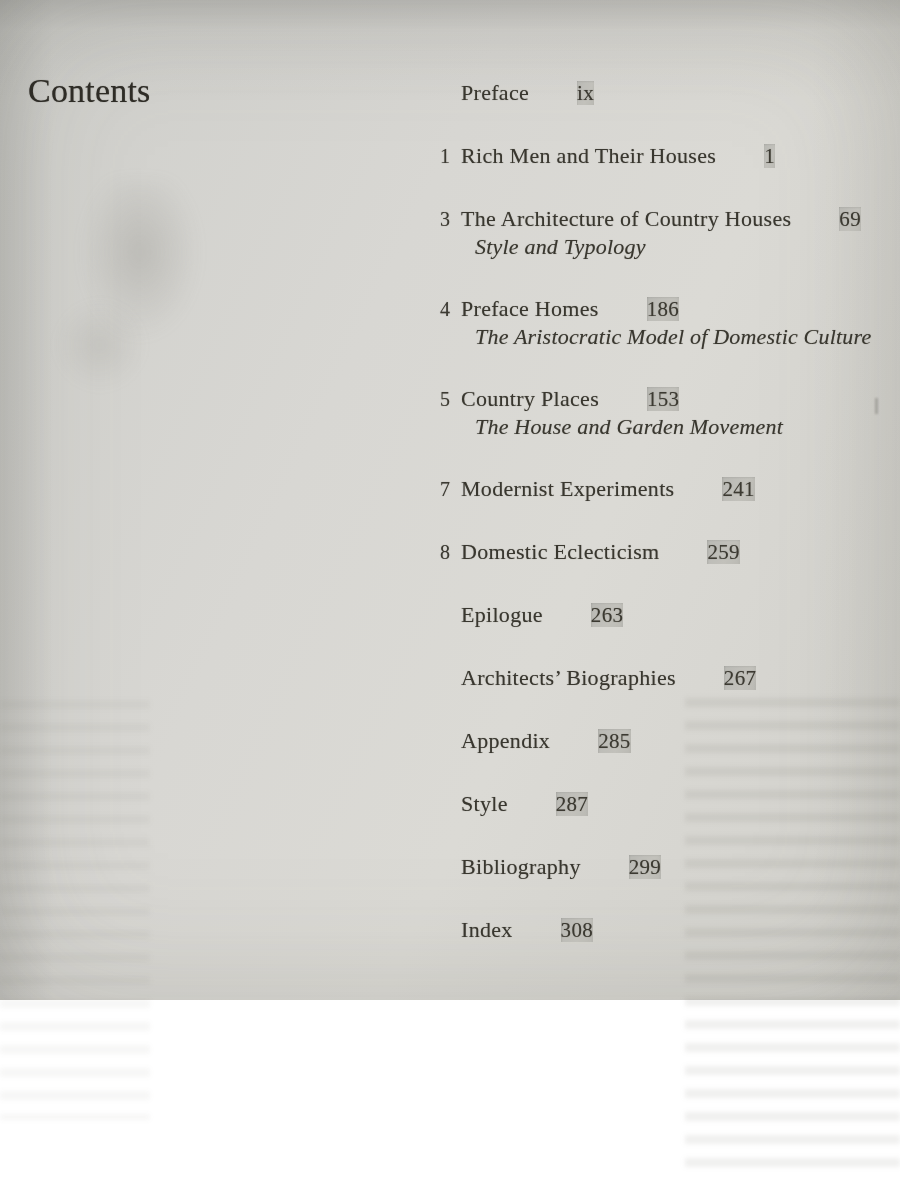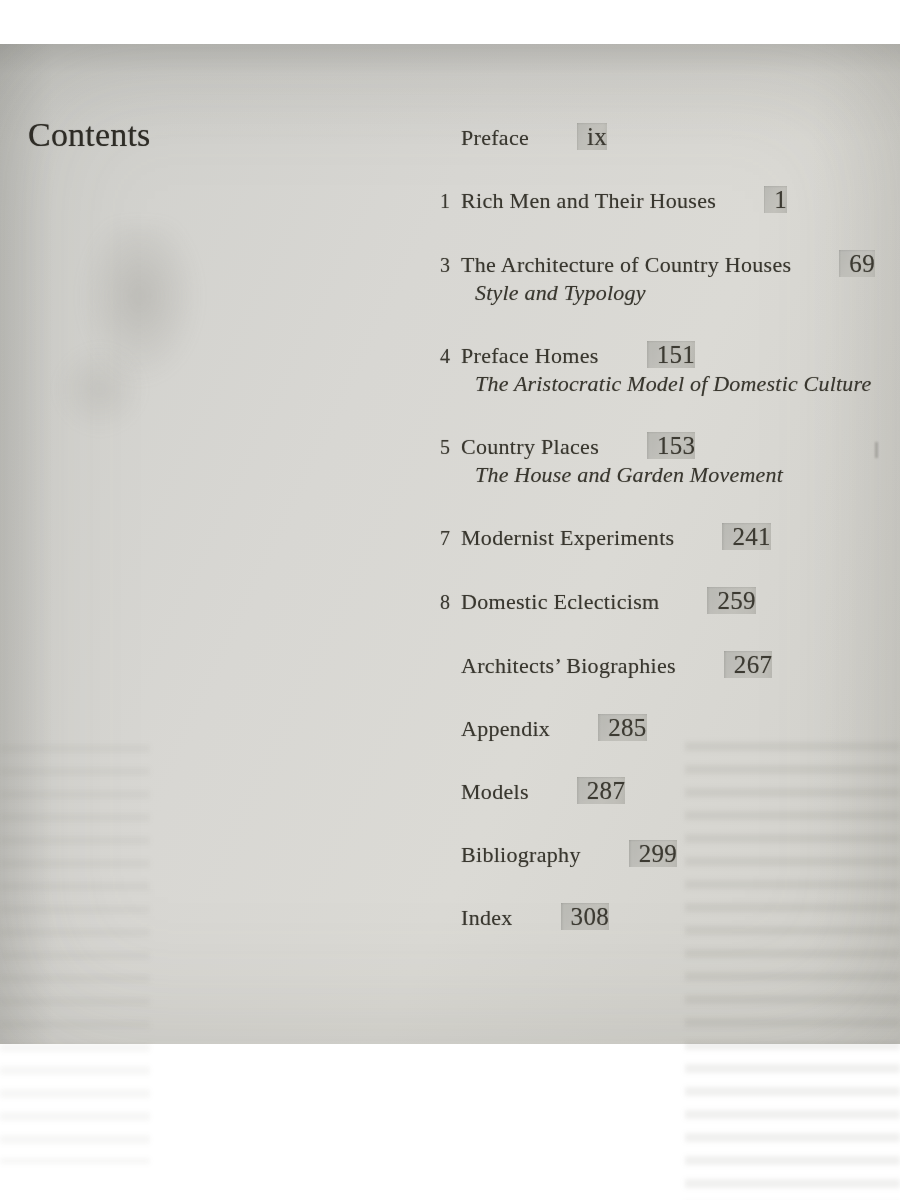--- a/index.html
+++ b/index.html
@@ -11,21 +11,20 @@
   .page {
     position: relative;
     width: 900px; height: 1000px;
     background-color: #d6d5d1;
     background-image:
       linear-gradient(180deg, rgba(60,60,58,0.16) 0%, rgba(60,60,58,0.04) 3%, rgba(0,0,0,0) 10%),
       linear-gradient(90deg, rgba(70,70,66,0.12) 0%, rgba(0,0,0,0) 6%, rgba(0,0,0,0) 90%, rgba(120,118,110,0.06) 100%),
       linear-gradient(115deg, #cfcfcb 0%, #d8d7d3 38%, #dbdad5 62%, #d2d1cc 100%);
     box-shadow: inset 0 0 140px rgba(95,95,88,0.22);
     color: #39372f;
-    margin-top: 44px;
   }
   
   .smudge {
     position: absolute; left: 80px; top: 180px; width: 120px; height: 160px;
     background: radial-gradient(ellipse at 50% 45%, rgba(138,136,130,0.30), rgba(138,136,130,0.0) 70%);
     filter: blur(7px);
   }
   .smudge2 {
     position: absolute; left: 55px; top: 300px; width: 90px; height: 90px;
     background: radial-gradient(ellipse at 50% 50%, rgba(140,138,132,0.18), rgba(140,138,132,0.0) 70%);
@@ -59,21 +58,21 @@
     font-size: 22px; letter-spacing: 0.3px;
     text-shadow: 0 0 1px rgba(57,55,47,0.45);
   }
   .entry { line-height: 27px; margin-bottom: 35px; }
   .entry .num {
     display: inline-block; width: 21px;
     font-size: 20px; color: #3c3a32;
   }
   .entry .page {
     margin-left: 48px;
-    font-size: 25px; color: #3c3a32; padding-left: 10px;
+    font-size: 21px; color: #3c3a32;
   }
   .entry .subtitle {
     font-style: italic;
     margin-left: 35px;
     line-height: 27px;
     letter-spacing: 0.2px;
   }
 </style>
 </head>
 <body>
@@ -98,49 +97,52 @@
       <span class="num">1</span><span class="title">Rich Men and Their Houses</span><span class="page">1</span>
     </div>
 
 
     <div class="entry">
       <span class="num">3</span><span class="title">The Architecture of Country Houses</span><span class="page">69</span>
       <div class="subtitle">Style and Typology</div>
     </div>
 
     <div class="entry">
-      <span class="num">4</span><span class="title">Preface Homes</span><span class="page">151</span>
+      <span class="num">4</span><span class="title">Preface Homes</span><span class="page">186</span>
       <div class="subtitle">The Aristocratic Model of Domestic Culture</div>
     </div>
 
     <div class="entry">
       <span class="num">5</span><span class="title">Country Places</span><span class="page">153</span>
       <div class="subtitle">The House and Garden Movement</div>
     </div>
 
 
     <div class="entry">
       <span class="num">7</span><span class="title">Modernist Experiments</span><span class="page">241</span>
     </div>
 
     <div class="entry">
       <span class="num">8</span><span class="title">Domestic Eclecticism</span><span class="page">259</span>
     </div>
 
+    <div class="entry">
+      <span class="num"></span><span class="title">Epilogue</span><span class="page">263</span>
+    </div>
 
     <div class="entry">
       <span class="num"></span><span class="title">Architects’ Biographies</span><span class="page">267</span>
     </div>
 
     <div class="entry">
       <span class="num"></span><span class="title">Appendix</span><span class="page">285</span>
     </div>
 
     <div class="entry">
-      <span class="num"></span><span class="title">Models</span><span class="page">287</span>
+      <span class="num"></span><span class="title">Style</span><span class="page">287</span>
     </div>
 
     <div class="entry">
       <span class="num"></span><span class="title">Bibliography</span><span class="page">299</span>
     </div>
 
     <div class="entry">
       <span class="num"></span><span class="title">Index</span><span class="page">308</span>
     </div>
 

